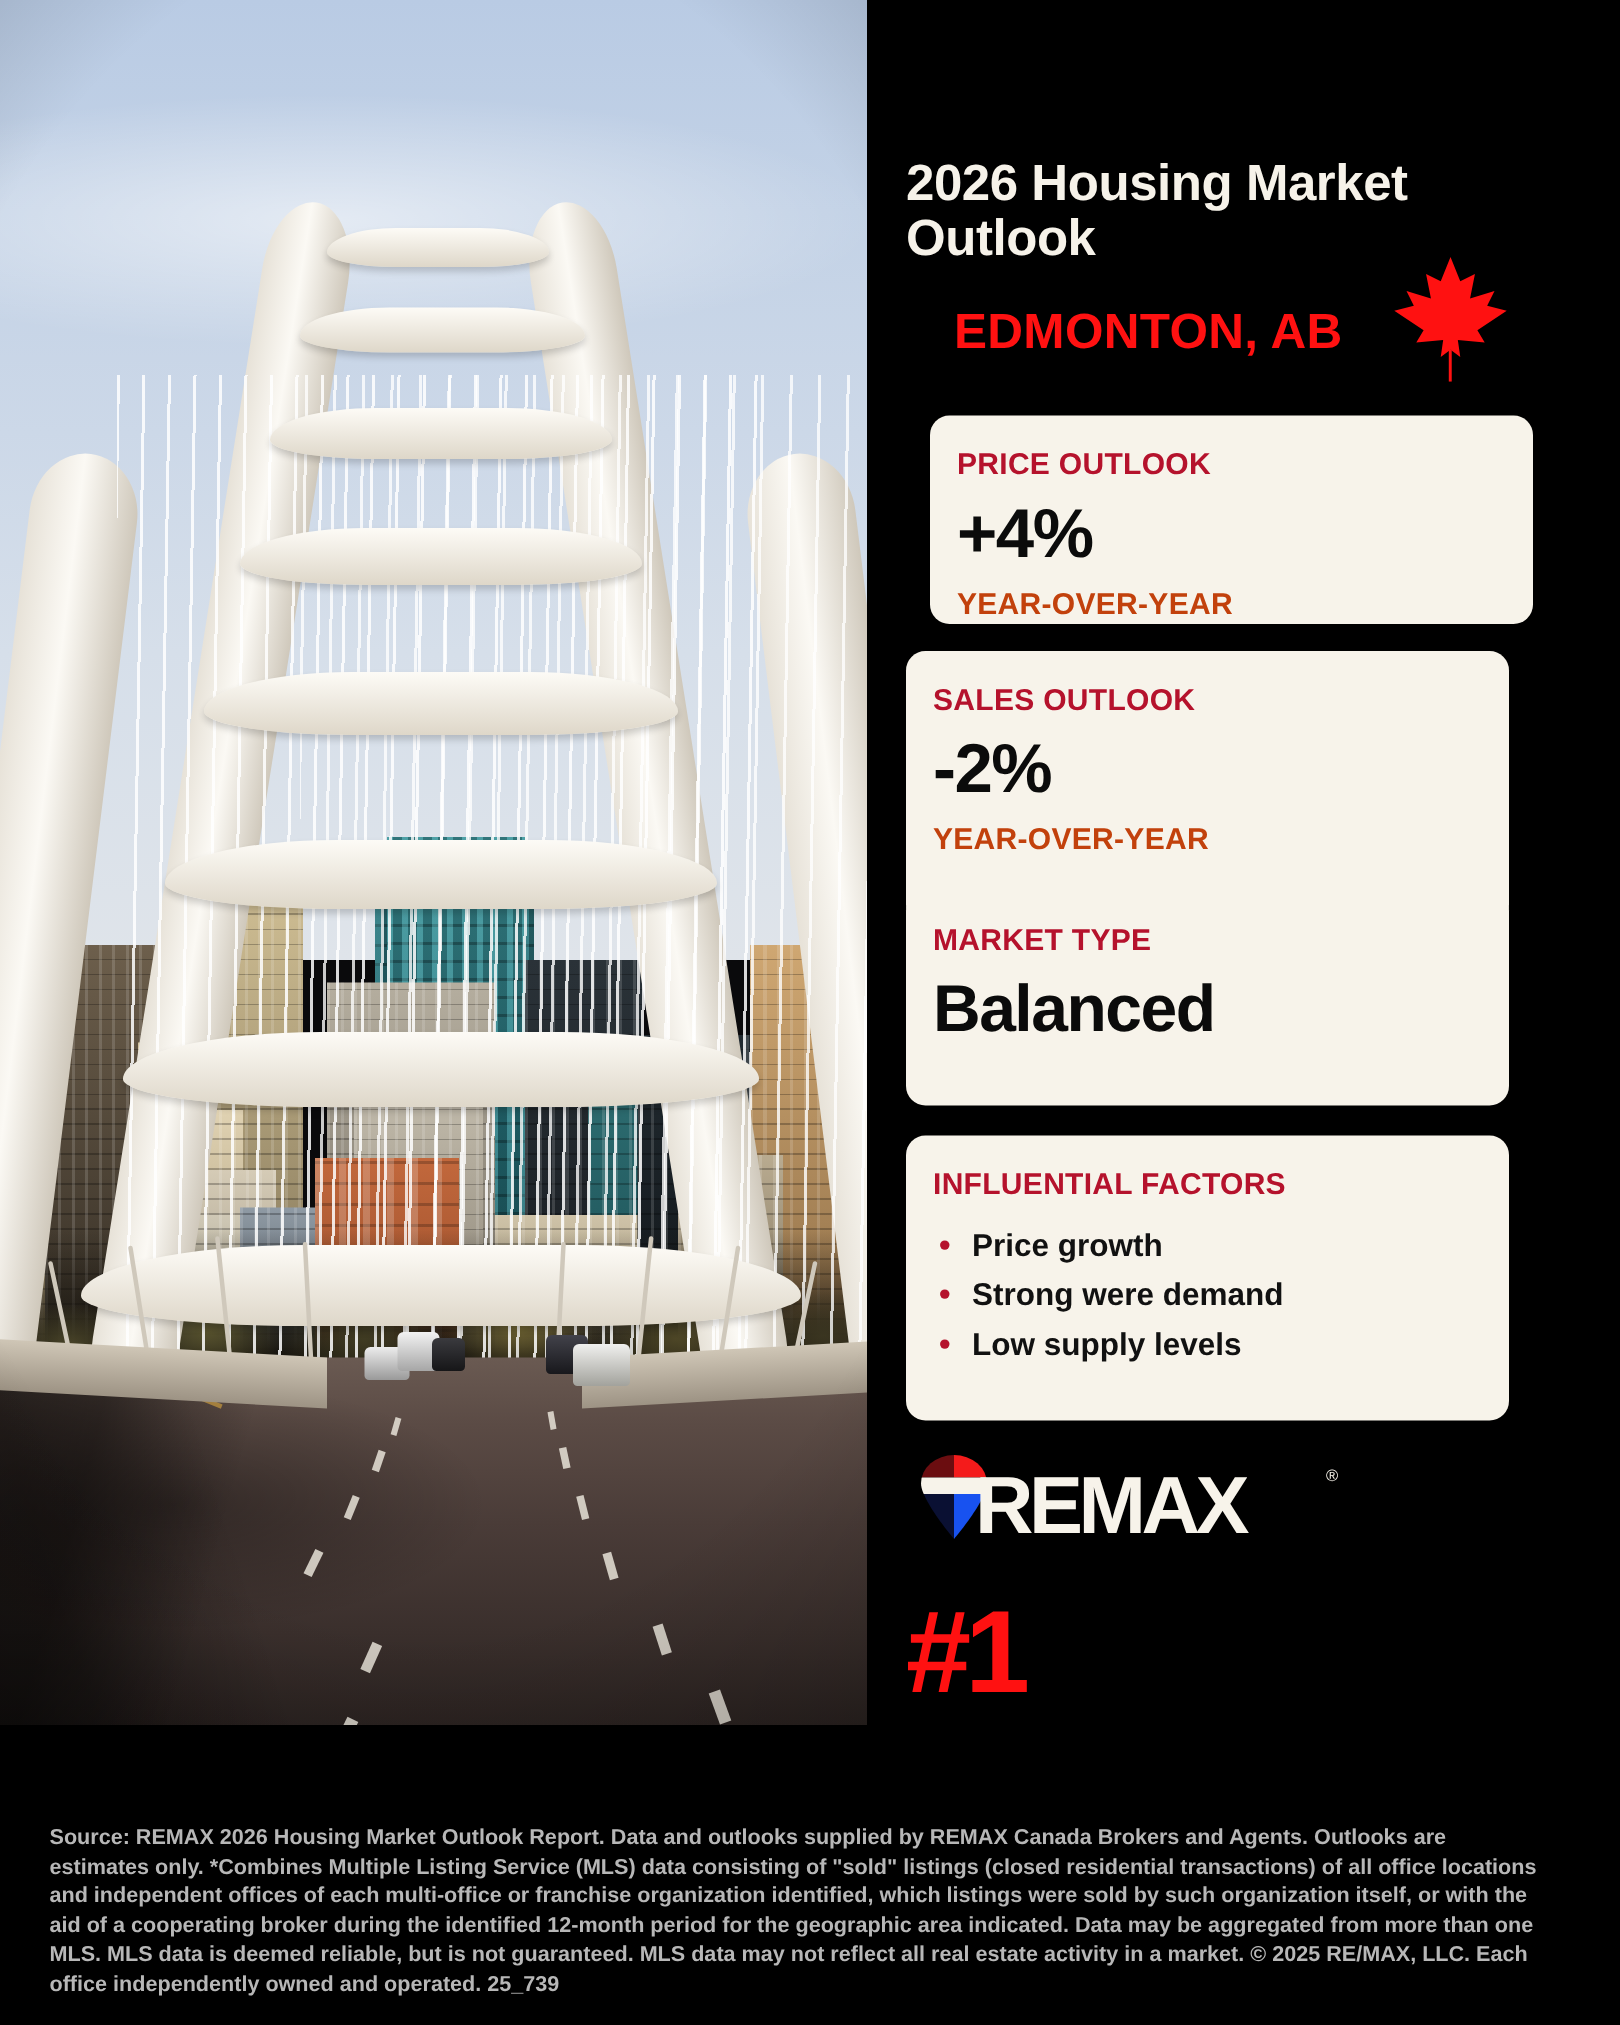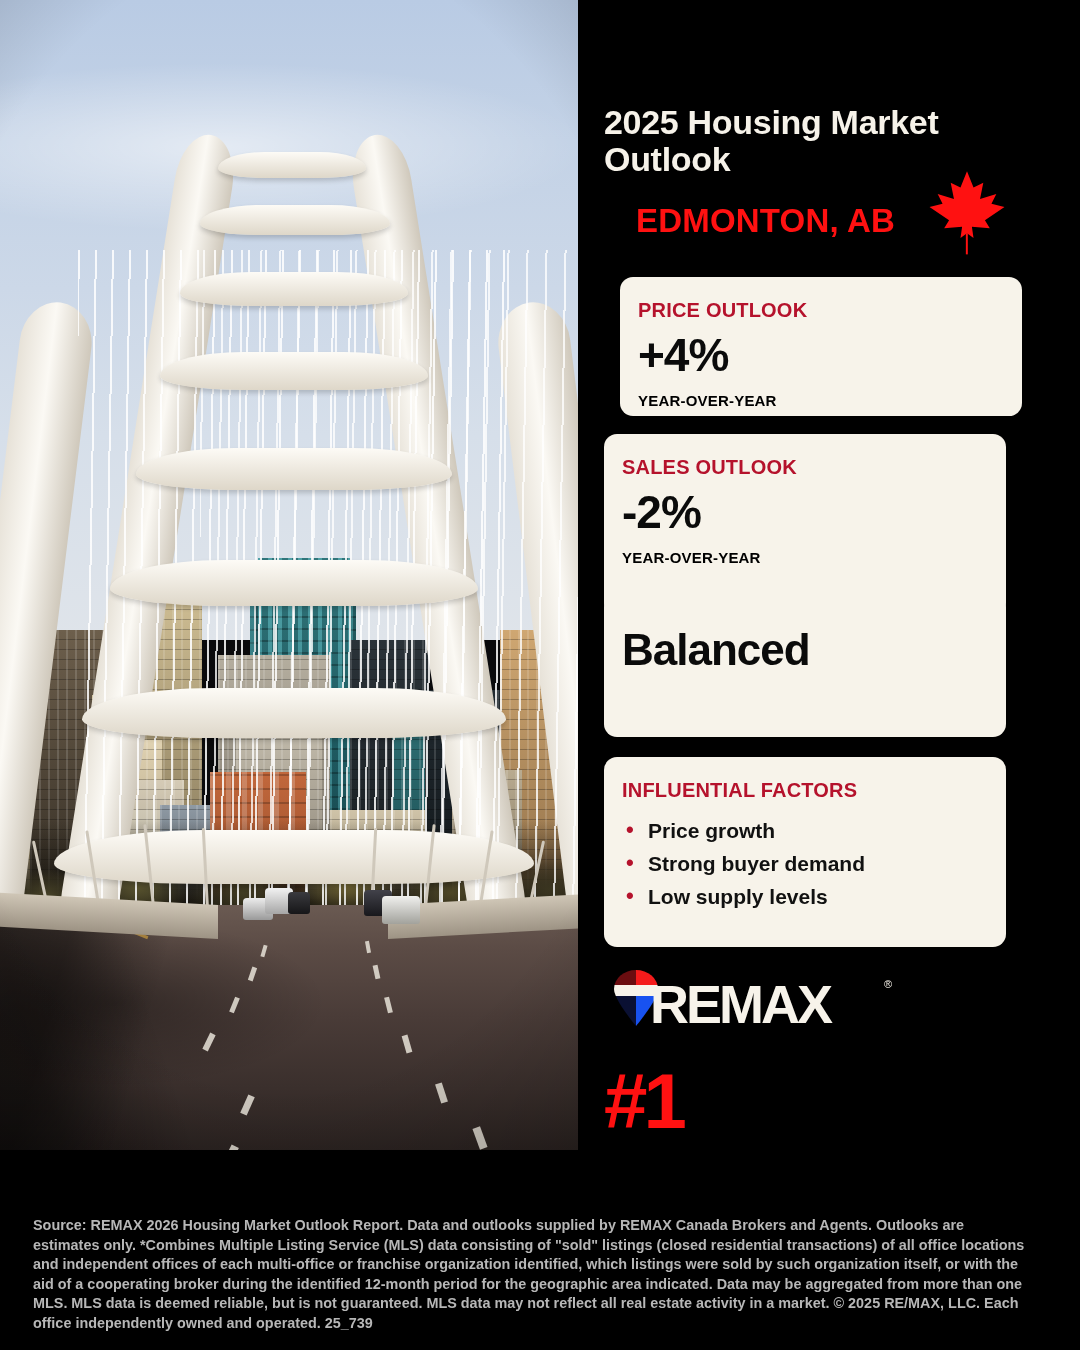--- a/index.html
+++ b/index.html
@@ -115,21 +115,21 @@
     background:#f7f3ea; border-radius:13px;
   }
   .card-label{
     color:#b5122c; font-size:20px; font-weight:bold; letter-spacing:.2px;
   }
   .card-value{
     color:#0b0b0b; font-size:46px; font-weight:bold; line-height:1;
     letter-spacing:-1px;
   }
   .card-sub{
-    color:#000000; font-size:15px; font-weight:bold; letter-spacing:.2px;
+    color:#c2410c; font-size:20px; font-weight:bold; letter-spacing:.2px;
   }
   #card-price{ top:277px; height:139px; padding:22px 0 0 18px;margin-left:16px; }
   #card-sales{ top:434px; height:182px; padding:22px 0 0 18px; }
   #card-market{ top:594px; height:143px; padding:22px 0 0 18px; }
   #card-market .card-value{ font-size:44px; margin-top:12px; }
   #card-factors{ top:757px; height:190px; padding:22px 0 0 18px; }
 
   .factors{ list-style:none; margin-top:12px; }
   .factors li{
     color:#111; font-size:21px; font-weight:bold; line-height:1.58;
@@ -288,49 +288,50 @@
   <div class="car" style="left:265px;top:888px;width:28px;height:26px;background:linear-gradient(180deg,#f2f2f2,#a6a6a6);"></div>
   <div class="car" style="left:288px;top:892px;width:22px;height:22px;background:linear-gradient(180deg,#3a3a3e,#161618);"></div>
   <div class="car" style="left:364px;top:890px;width:28px;height:26px;background:linear-gradient(180deg,#42424a,#18181c);"></div>
   <div class="car" style="left:382px;top:896px;width:38px;height:28px;background:linear-gradient(180deg,#f0f0ee,#a2a29c);"></div>
 
   <div class="photo-vig"></div>
 </div>
 
 <div class="right">
 
-  <div class="title">2025 Housing Market Outlook</div>
+  <div class="title">2026 Housing Market Outlook</div>
   <div class="city">EDMONTON, AB</div>
 
   <svg class="leaf" viewBox="0 0 100 108">
     <path fill="#FF1111" d="M50 4 L58 24 L70 18 L66 38 L86 32 L80 44 L96 48 L72 64 L78 74 L56 72 L58 86 L50 80 L42 86 L44 72 L22 74 L28 64 L4 48 L20 44 L14 32 L34 38 L30 18 L42 24 Z"></path>
     <rect x="48.6" y="80" width="2.4" height="26" fill="#FF1111"></rect>
   </svg>
 
   <div class="card" id="card-price">
     <div class="card-label">PRICE OUTLOOK</div>
     <div class="card-value" style="margin-top:10px;">+4%</div>
     <div class="card-sub" style="margin-top:14px;">YEAR-OVER-YEAR</div>
   </div>
 
   <div class="card" id="card-sales">
     <div class="card-label">SALES OUTLOOK</div>
     <div class="card-value" style="margin-top:10px;">-2%</div>
     <div class="card-sub" style="margin-top:14px;">YEAR-OVER-YEAR</div>
   </div>
 
   <div class="card" id="card-market">
+    <div class="card-label">MARKET TYPE</div>
     <div class="card-value">Balanced</div>
   </div>
 
   <div class="card" id="card-factors">
     <div class="card-label">INFLUENTIAL FACTORS</div>
     <ul class="factors">
       <li>Price growth</li>
-      <li>Strong buyer demand</li>
+      <li>Strong were demand</li>
       <li>Low supply levels</li>
     </ul>
   </div>
 
   <div class="logo">
     <svg class="balloon" viewBox="0 0 48 56">
       <defs>
         <clipPath id="bclip">
           <path d="M24 56 C24 56 2 30 2 19 A22 19 0 0 1 46 19 C46 30 24 56 24 56 Z"></path>
         </clipPath>

